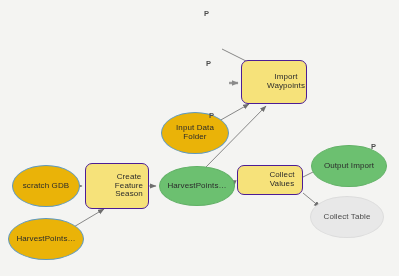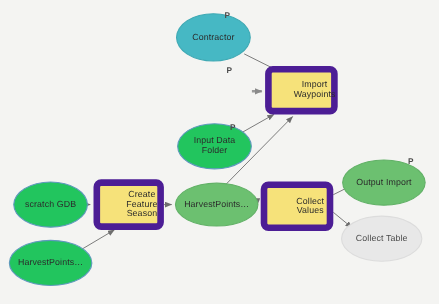--- a/index.html
+++ b/index.html
@@ -41,35 +41,35 @@
     padding: 0 4px;
   }
   .oval {
     border-radius: 50%;
   }
   .oval-teal {
     background: #46b8c4;
     border: 1px solid #3fa9b4;
   }
   .oval-blue {
-    background: #22c55e;
+    background: #eab308;
     border: 1px solid #5f99bd;
   }
   .oval-green {
     background: #6cc070;
     border: 1px solid #62b167;
   }
   .oval-grey {
     background: #e8e8e8;
     border: 1px solid #dcdcdc;
     color: #4a4a4a;
   }
   .box-yellow {
     background: #f6e27a;
-    border: 6px solid #4c1d95;
+    border: 1px solid #4c1d95;
     border-radius: 7px;
     padding-left: 28px;
   }
   .p-flag {
     position: absolute;
     font-size: 7.5px;
     font-weight: bold;
     color: #4d4d4d;
     line-height: 1;
   }
@@ -103,23 +103,20 @@
 
     <path d="M149,186 L156,186" stroke="#7a7a7a" stroke-width="0.9" fill="none" marker-end="url(#arrowThin)"></path>
 
     <path d="M234,186 L234,186.2" stroke="#7a7a7a" stroke-width="0.9" fill="none" marker-end="url(#arrowThin)"></path>
 
     <path d="M303,177 L319,169" stroke="#7a7a7a" stroke-width="0.9" fill="none" marker-end="url(#arrowThin)"></path>
 
     <path d="M303,193 L320,207" stroke="#7a7a7a" stroke-width="0.9" fill="none" marker-end="url(#arrowThin)"></path>
   </svg>
 
-  <div class="node oval oval-teal" style="left:160px;top:12px;width:68px;height:44px;">
-    <span>Contractor</span>
-  </div>
   <div class="p-flag" style="left:204px;top:10px;">P</div>
 
   <div class="p-flag" style="left:206px;top:60px;">P</div>
 
   <div class="node oval oval-blue" style="left:161px;top:112px;width:68px;height:42px;">
     <span>Input Data Folder</span>
   </div>
   <div class="p-flag" style="left:209px;top:112px;">P</div>
 
   <div class="node box-yellow" style="left:241px;top:60px;width:66px;height:44px;">
@@ -135,21 +132,21 @@
   </div>
 
   <div class="node box-yellow" style="left:85px;top:163px;width:64px;height:46px;">
     <span>Create Feature Season</span>
   </div>
 
   <div class="node oval oval-green" style="left:159px;top:166px;width:76px;height:40px;">
     <span>HarvestPoints…</span>
   </div>
 
-  <div class="node box-yellow" style="left:237px;top:165px;width:66px;height:45px;">
+  <div class="node box-yellow" style="left:237px;top:165px;width:66px;height:30px;">
     <span>Collect Values</span>
   </div>
 
   <div class="node oval oval-green" style="left:311px;top:145px;width:76px;height:42px;">
     <span>Output Import</span>
   </div>
   <div class="p-flag" style="left:371px;top:143px;">P</div>
 
   <div class="node oval oval-grey" style="left:310px;top:196px;width:74px;height:42px;">
     <span>Collect Table</span>

